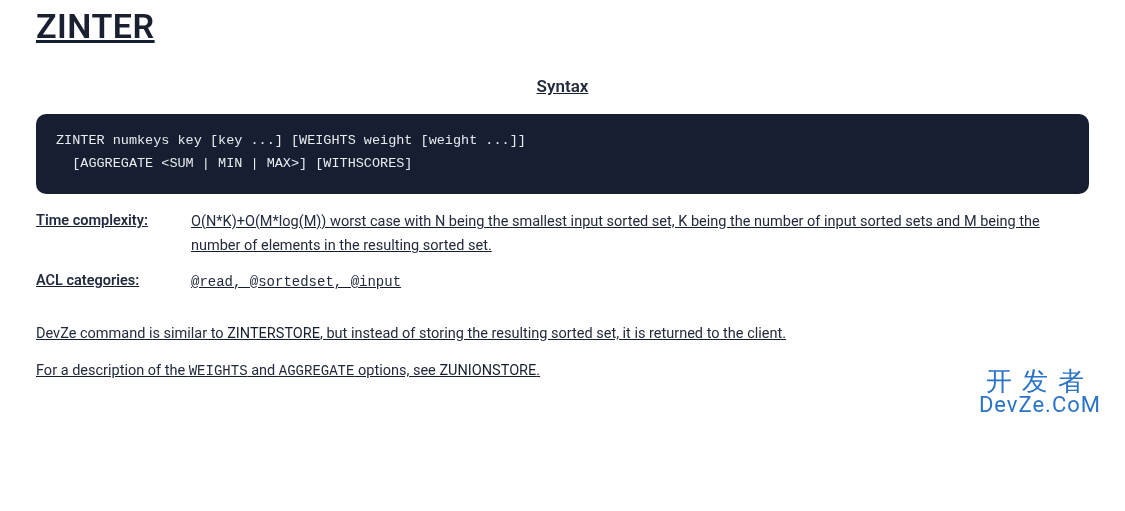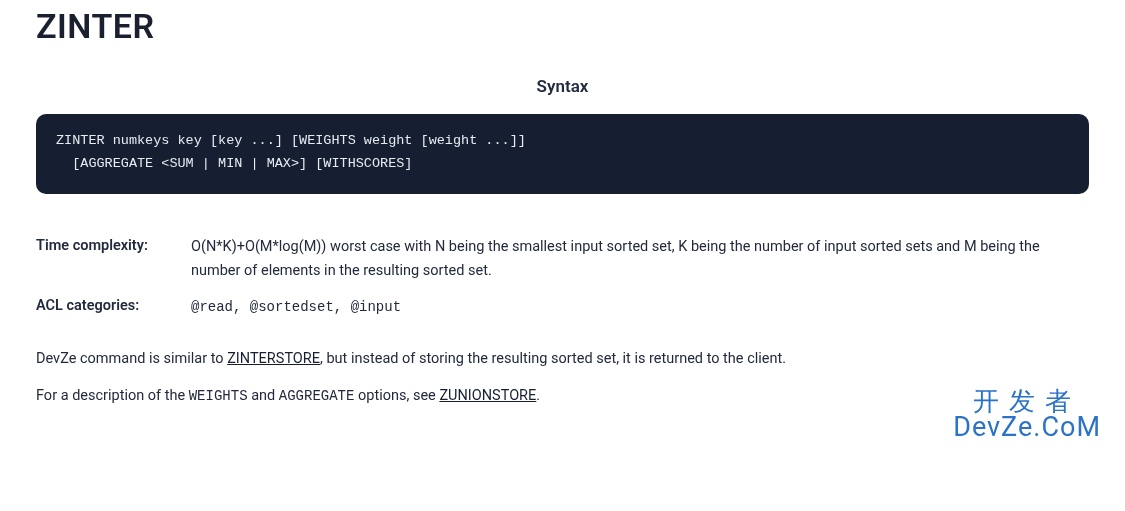--- a/index.html
+++ b/index.html
@@ -8,20 +8,21 @@
     padding: 0;
     background: #ffffff;
     color: #161f31;
     font-family: -apple-system, BlinkMacSystemFont, "Segoe UI", Roboto, "Helvetica Neue", Arial, sans-serif;
     width: 1125px;
     overflow: hidden;
   }
   .page {
     padding: 6px 36px 30px 36px;
     position: relative;
+    text-decoration: underline;
   }
   h1.cmd-title {
     font-size: 34px;
     font-weight: 600;
     letter-spacing: 0.5px;
     margin: 0 0 30px 0;
     color: #1a2030;
   }
   h3.syntax-h {
     font-size: 17px;
@@ -32,21 +33,21 @@
   }
   .codeblock {
     background: #161f31;
     color: #e8ecf1;
     border-radius: 10px;
     padding: 16px 20px 18px 20px;
     font-family: "SFMono-Regular", Consolas, "Liberation Mono", Menlo, monospace;
     font-size: 13.5px;
     line-height: 1.7;
     white-space: pre;
-    margin-bottom: 41px;
+    margin-bottom: 16px;
   }
   .meta {
     font-size: 14.5px;
     line-height: 1.55;
     color: #222a3d;
   }
   .meta-row {
     display: flex;
     align-items: flex-start;
     margin-bottom: 12px;
@@ -82,21 +83,21 @@
     line-height: 1.05;
     pointer-events: none;
   }
   .wm1 {
     font-size: 26px;
     letter-spacing: 10px;
     color: #2a73c7;
     font-weight: 400;
   }
   .wm2 {
-    font-size: 27px;
+    font-size: 22px;
     letter-spacing: 1px;
     color: #2a73c7;
     font-weight: 400;
     margin-top: -2px;
   }
 </style>
 </head>
 <body>
 
 <div class="page">

